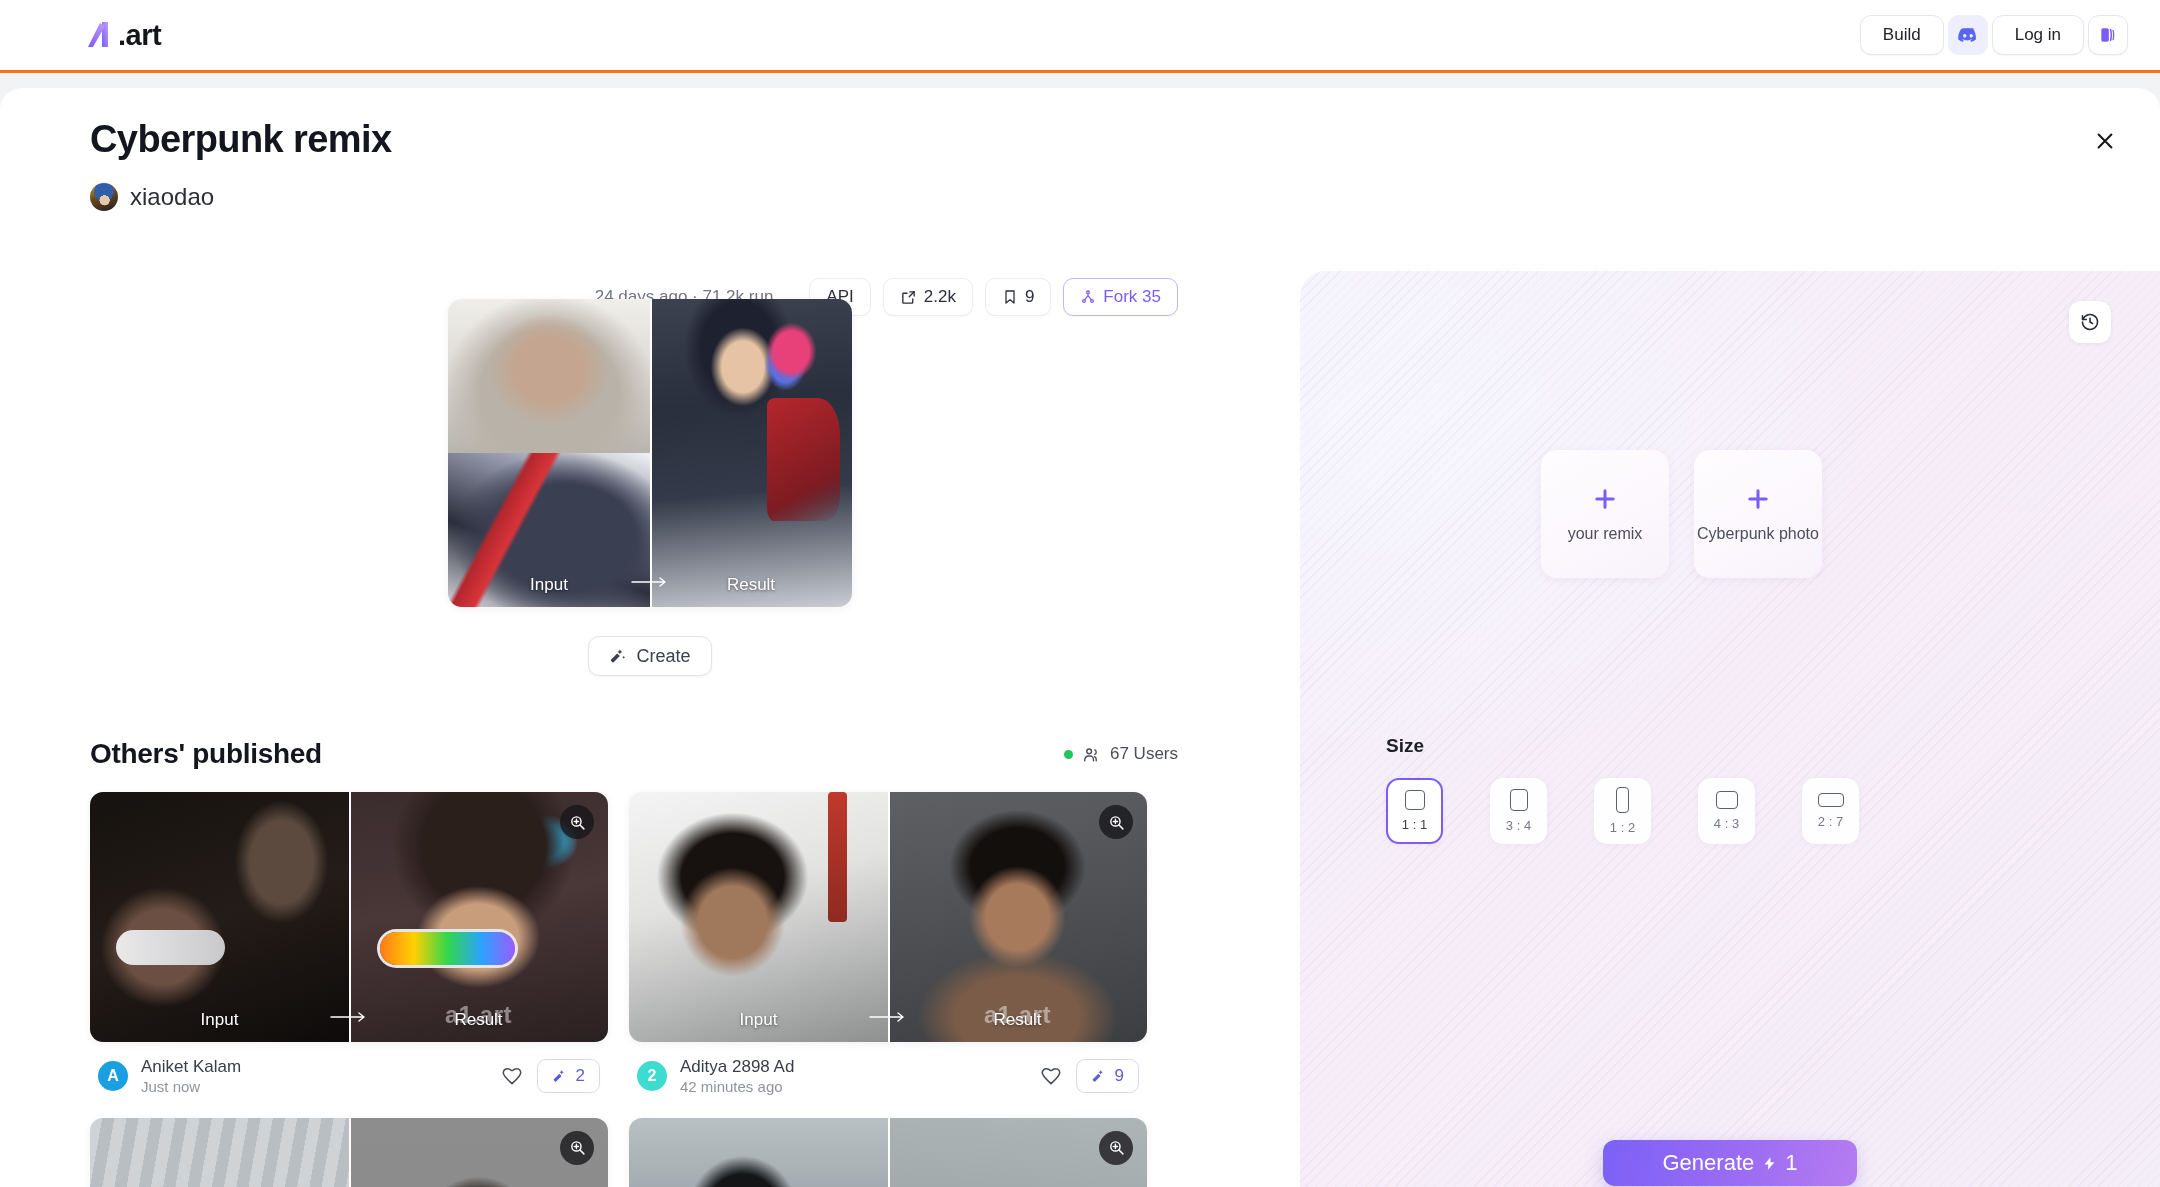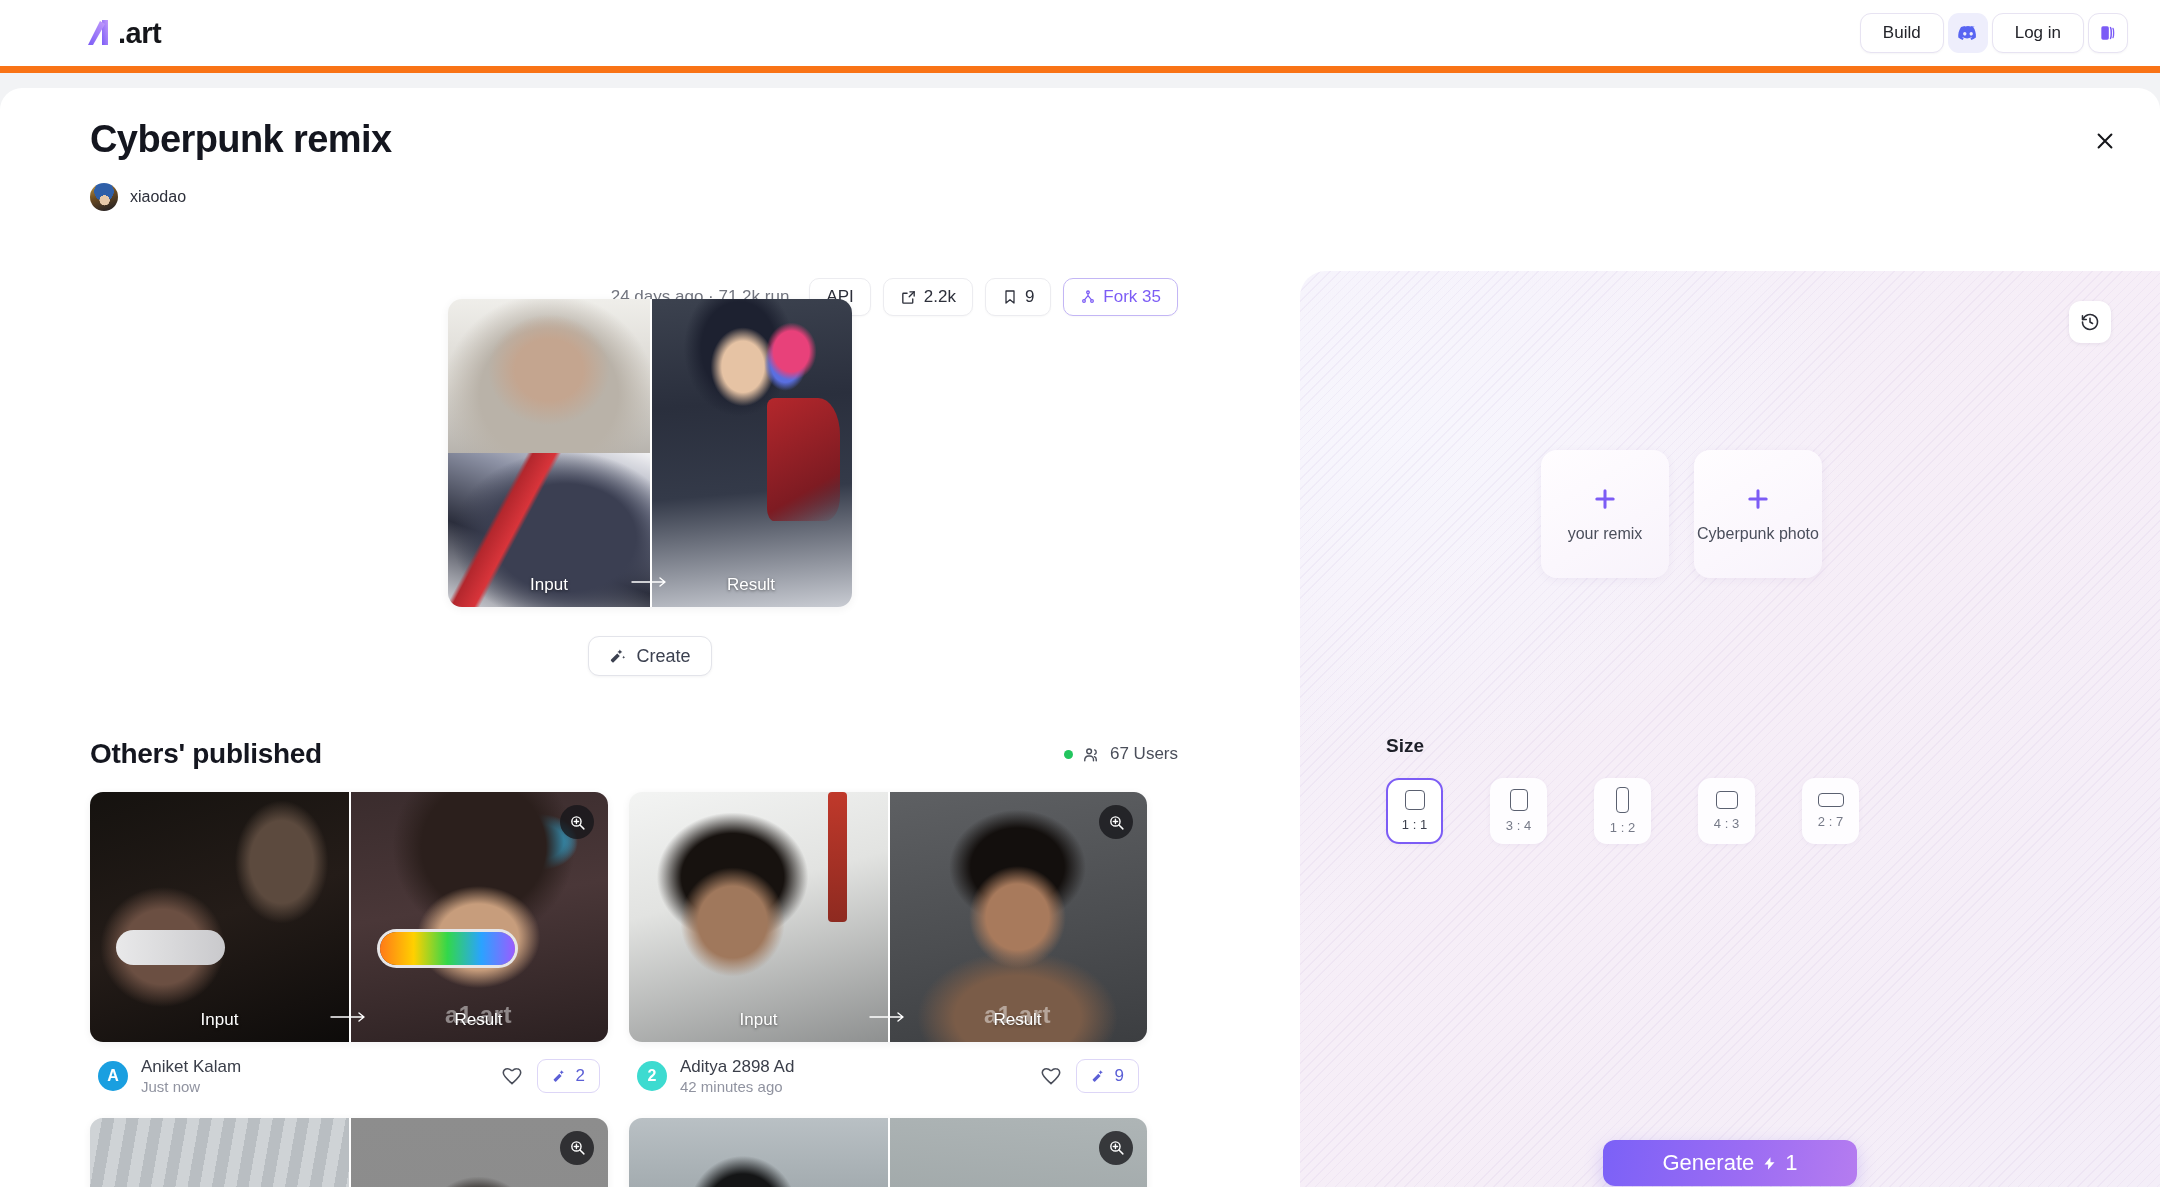--- a/index.html
+++ b/index.html
@@ -7,21 +7,21 @@
     width: 2160px; height: 1187px;
     background: #f2f3f5;
     font-family: "Liberation Sans", sans-serif;
     overflow: hidden;
   }
 
   
   .topbar {
     position: absolute; top: 0; left: 0; width: 2160px; height: 73px;
     background: #ffffff;
-    border-bottom: 7px solid #f97316;
+    border-bottom: 3px solid #f97316;
     display: flex; align-items: center; justify-content: space-between;
     padding: 0 32px 0 86px;
     z-index: 40;
   }
   .logo { display: flex; align-items: center; gap: 2px; }
   .logo-mark { width: 30px; height: 32px; display: block; }
   .logo-text { font-size: 29px; font-weight: 700; color: #15161a; letter-spacing: -0.5px; line-height: 1; }
   .topbar-right { display: flex; align-items: center; gap: 4px; }
   .btn-outline {
     height: 40px; padding: 0 22px; border-radius: 11px;
@@ -59,28 +59,28 @@
   }
   .author-row { display: flex; align-items: center; gap: 12px; margin-top: 22px; }
   .author-avatar {
     width: 28px; height: 28px; border-radius: 50%;
     background:
       radial-gradient(circle at 52% 62%, #e7c9a9 0 22%, transparent 23%),
       radial-gradient(circle at 50% 30%, #2f5fa8 0 40%, transparent 41%),
       linear-gradient(160deg, #c8a04a 0%, #6b4b22 45%, #1b1b24 100%);
     flex: none;
   }
-  .author-name { font-size: 16px; color: #2c2f3a; }
+  .author-name { font-size: 24px; color: #2c2f3a; }
 
   .meta-row {
     position: absolute; right: 0; top: 190px;
     display: flex; align-items: center; gap: 12px;
   }
   .left-col .meta-row { right: 32px; }
-  .meta-text { font-size: 17px; color: #72757f; margin-right: 8px; }
+  .meta-text { font-size: 17px; color: #72757f; margin-right: 24px; }
   .pill {
     height: 38px; padding: 0 16px; border-radius: 10px;
     border: 1px solid #ececf0; background: #fff;
     display: flex; align-items: center; gap: 7px;
     font-size: 17px; color: #2c2f3a; cursor: pointer;
     box-shadow: 0 1px 2px rgba(20,20,40,0.03);
   }
   .pill.fork { border-color: #c3b6f5; color: #7c5cf5; }
 
   

